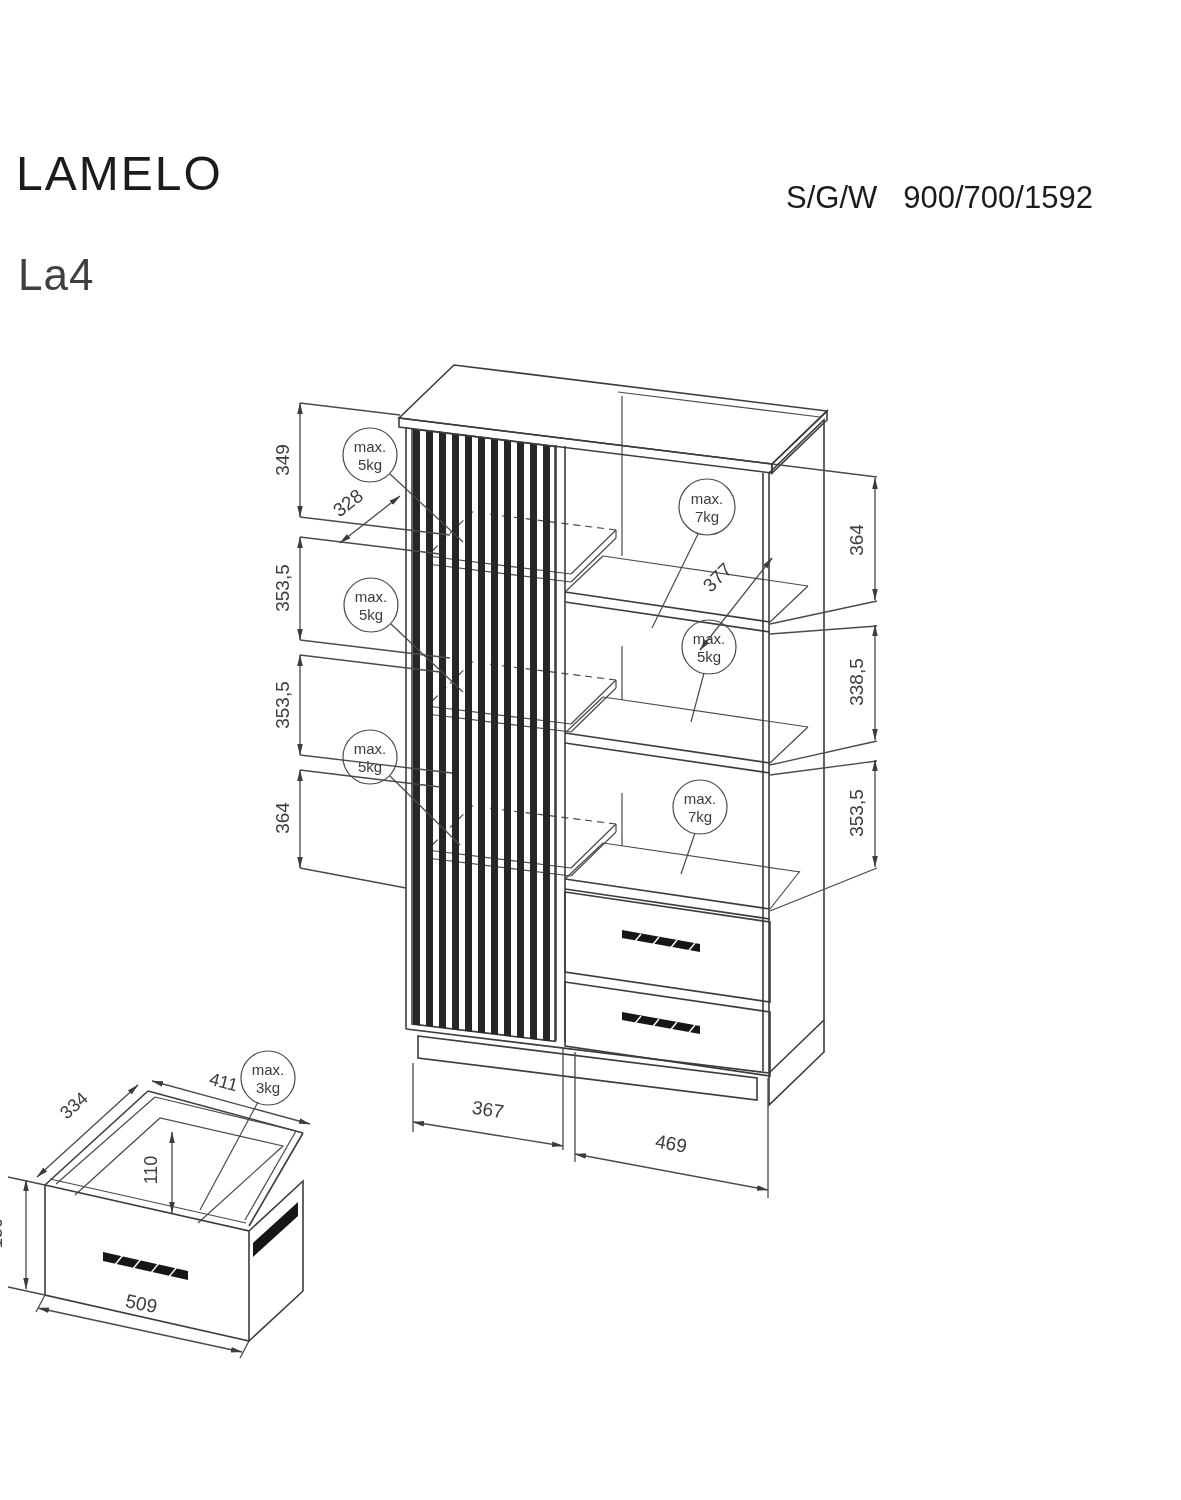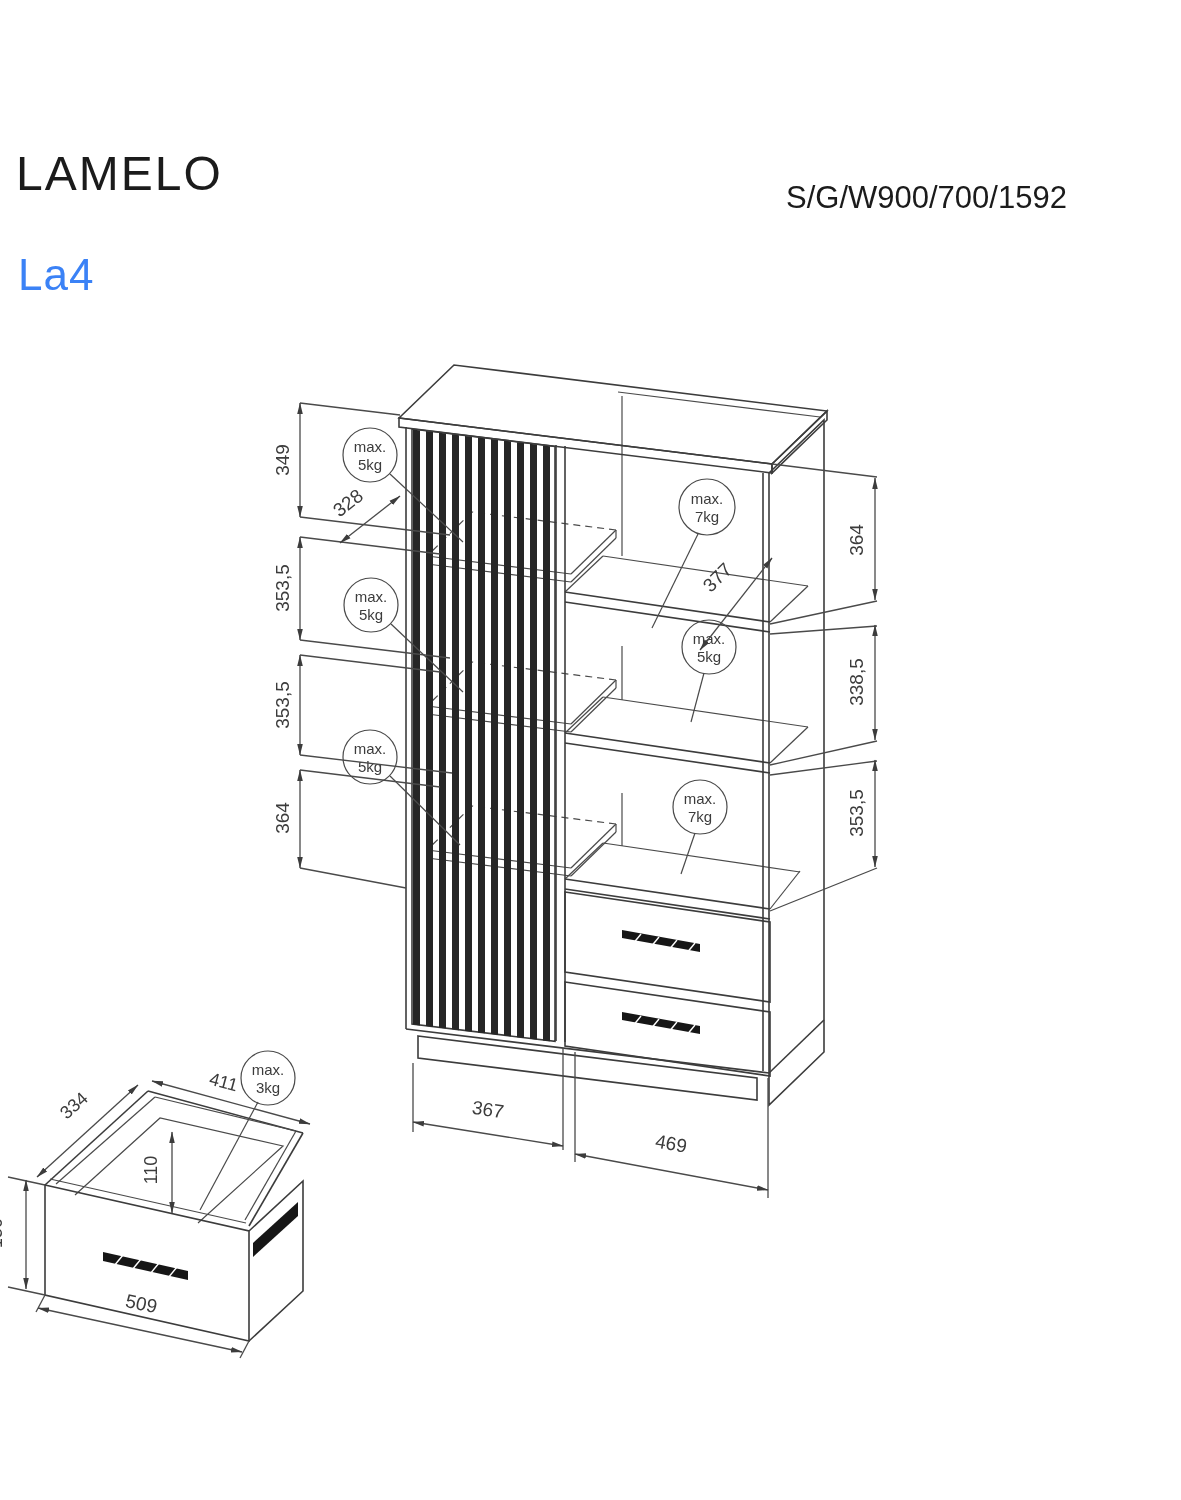--- a/index.html
+++ b/index.html
@@ -1,19 +1,19 @@
 <!DOCTYPE html>
 <html><head>
 <meta charset="utf-8">
 <style>
   html,body{margin:0;padding:0;background:#ffffff;}
   body{width:1181px;height:1500px;position:relative;font-family:"Liberation Sans",sans-serif;overflow:hidden;}
   .hdr-brand{position:absolute;left:16px;top:146px;font-size:48px;letter-spacing:2px;color:#1b1b1b;font-weight:400;}
-  .hdr-model{position:absolute;left:18px;top:250px;font-size:44px;letter-spacing:1px;color:#3b82f6;}
-  .hdr-spec{position:absolute;left:786px;top:180px;font-size:31px;color:#1b1b1b;white-space:nowrap;display:flex;}
+  .hdr-model{position:absolute;left:18px;top:250px;font-size:44px;letter-spacing:1px;color:#404040;}
+  .hdr-spec{position:absolute;left:786px;top:180px;font-size:31px;color:#1b1b1b;white-space:nowrap;display:flex;gap:26px;}
   svg{position:absolute;left:0;top:0;}
   svg text{font-family:"Liberation Sans",sans-serif;fill:#3c3c3c;}
   .dimtxt{font-size:19px;}
   .dimtxt2{font-size:18px;}
   .badgetxt{font-size:15px;fill:#3c3c3c;}
   .ln{stroke:#3c3c3c;stroke-width:1.6;fill:none;}
   .lnthin{stroke:#4a4a4a;stroke-width:1.2;fill:none;}
   .dash{stroke-dasharray:7 5;}
   .dim{stroke:#4a4a4a;stroke-width:1.3;fill:none;}
   .slat{fill:#262626;stroke:none;}

